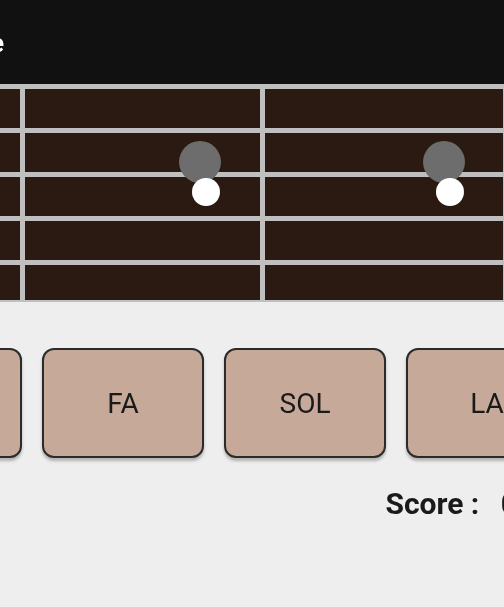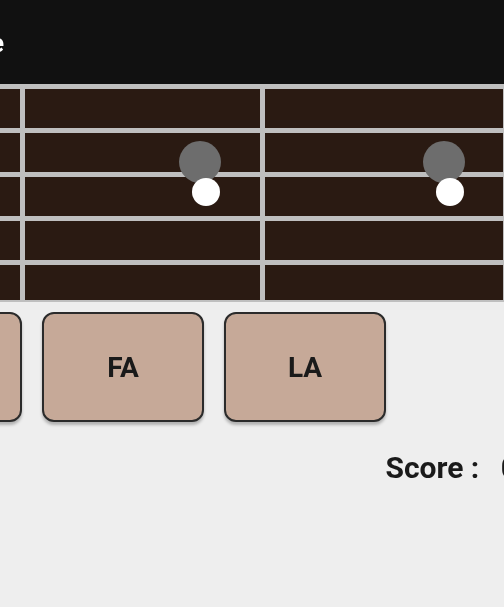--- a/index.html
+++ b/index.html
@@ -64,27 +64,28 @@
     width: 820px;        
   }
   .note-btn {
     flex: 0 0 162px;
     height: 110px;
     background: #c6a998;
     border: 2px solid #2b2b2b;
     border-radius: 12px;
     box-shadow: 0 3px 3px rgba(0,0,0,0.25);
     font-size: 28px;
-    font-weight: 700;
+    font-weight: 400;
     color: #1a1a1a;
     display: flex;
     align-items: center;
     justify-content: center;
     cursor: pointer;
     user-select: none;
+    margin-top: 36px;
   }
   .score-line {
     margin-top: 28px;
     font-size: 30px;
     font-weight: 700;
     color: #1a1a1a;
     text-align: right;
     padding-right: 0;
     white-space: nowrap;
     overflow: hidden;
@@ -116,19 +117,20 @@
 
   <div class="marker-grey" style="left:200px;top:78px"></div>
   <div class="marker-grey" style="left:444px;top:78px"></div>
   <div class="marker-white" style="left:206px;top:108px"></div>
   <div class="marker-white" style="left:450px;top:108px"></div>
 </div>
 
 <div class="button-row">
   <div class="note-btn"></div>
   <div class="note-btn">FA</div>
+  <div class="note-btn">SOL</div>
   <div class="note-btn">LA</div>
 
 </div>
 
 <div class="score-line">
   <span>Score :  </span><span class="value">0</span>
 </div>
 
 </body></html>

